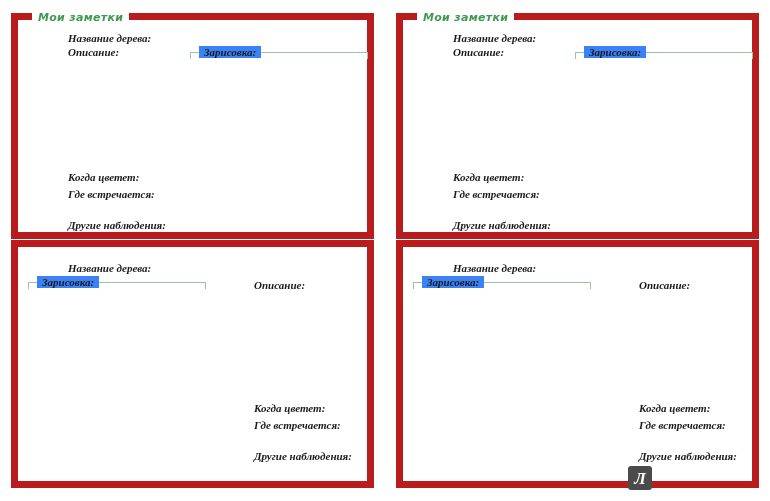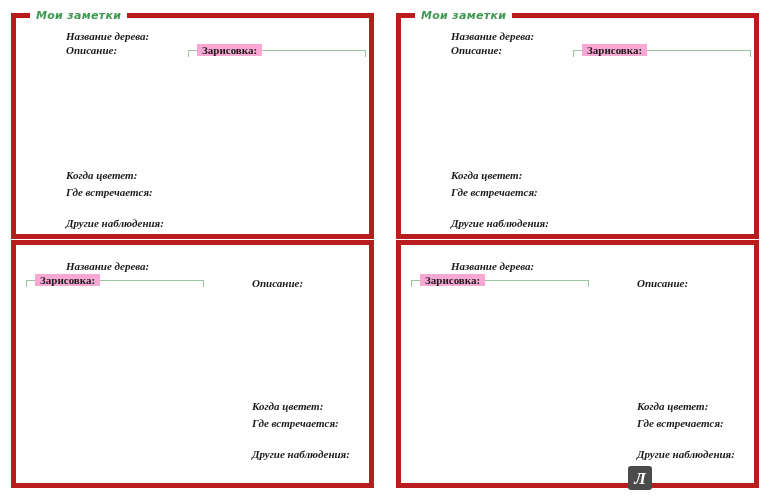--- a/index.html
+++ b/index.html
@@ -25,21 +25,21 @@
     position: absolute;
     top: 0;
     height: 501px;
   }
   .page.left  { left: 0px;   width: 385px; }
   .page.right { left: 385px; width: 385px; }
 
   
   .card {
     position: absolute;
-    border: 5px solid #b91c1c;
+    border: 7px solid #b91c1c;
     background: #ffffff;
     box-sizing: border-box;
   }
   .card.top {
     left: 11px;
     top: 13px;
     width: 363px;
     height: 226px;
   }
   .card.bottom {
@@ -85,24 +85,25 @@
     border: 1px solid #9cc3a4;
     border-bottom: none;
     height: 7px;
     box-sizing: border-box;
   }
   .bracket-label {
     position: absolute;
     top: -7px;
     left: 8px;
     padding: 0 5px;
-    background: #f9a8d4;
+    background: #3b82f6;
     font-family: "Liberation Serif", "DejaVu Serif", serif;
     font-size: 11px;
     font-weight: bold;
+    font-style: italic;
     color: #1a1a1a;
     white-space: nowrap;
     line-height: 12px;
   }
 
   
   .watermark {
     position: absolute;
     left: 628px;
     top: 466px;

